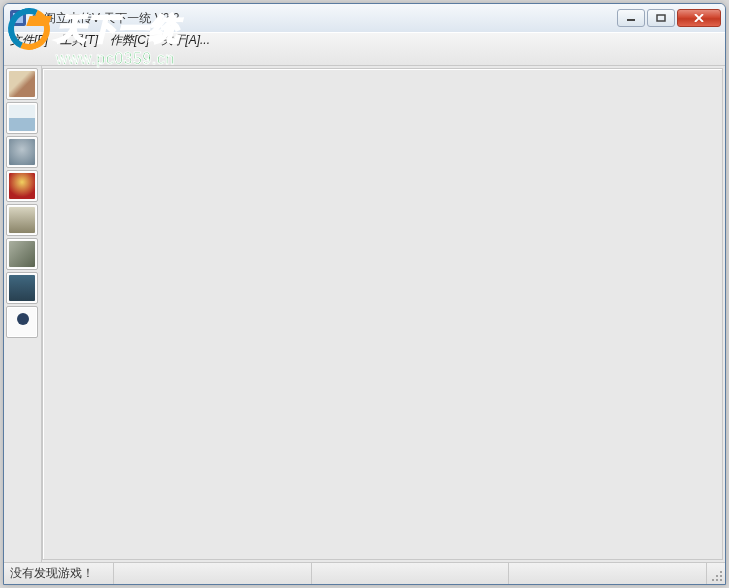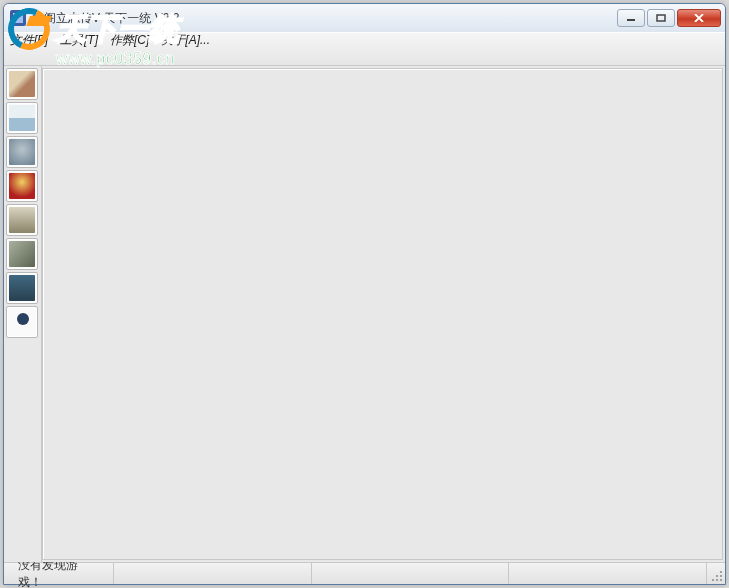--- a/index.html
+++ b/index.html
@@ -115,24 +115,25 @@
 }
 .statusbar {
   height: 22px;
   border-top: 1px solid #c8c8c8;
   background: linear-gradient(#f2f2f2, #e2e2e2);
   display: flex;
   align-items: stretch;
 }
 .status-cell {
   border-right: 1px solid #c8c8c8;
-  padding: 0 14px;
+  padding: 0 6px;
   display: flex;
   align-items: center;
   color: #333;
+  text-align: center;
 }
 .status-cell:first-child { width: 110px; }
 .status-cell.blank { flex: 1; }
 .status-grip {
   width: 18px;
   display: flex; align-items: flex-end; justify-content: flex-end;
   padding: 0 2px 2px 0;
 }
 .status-grip svg { display: block; }
 

